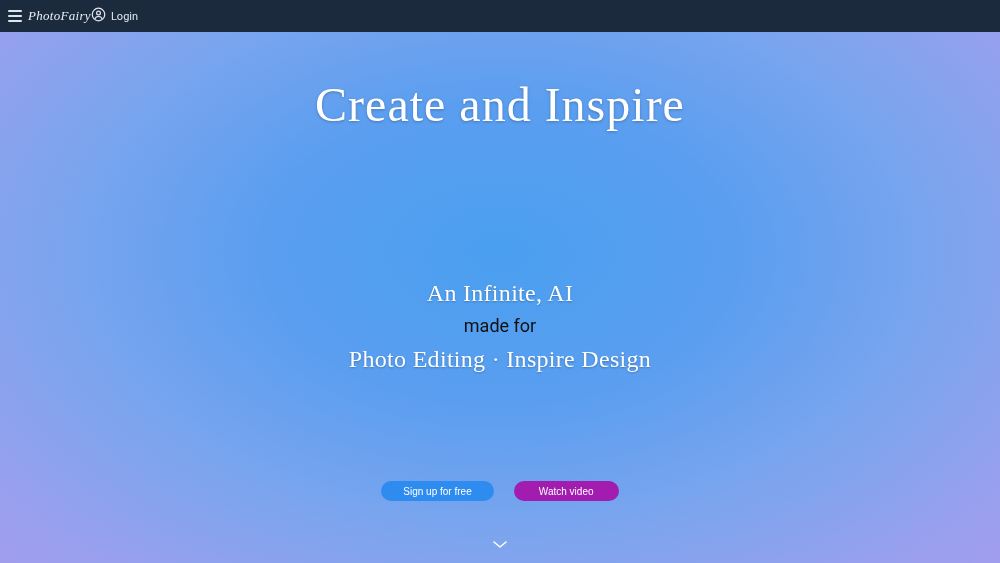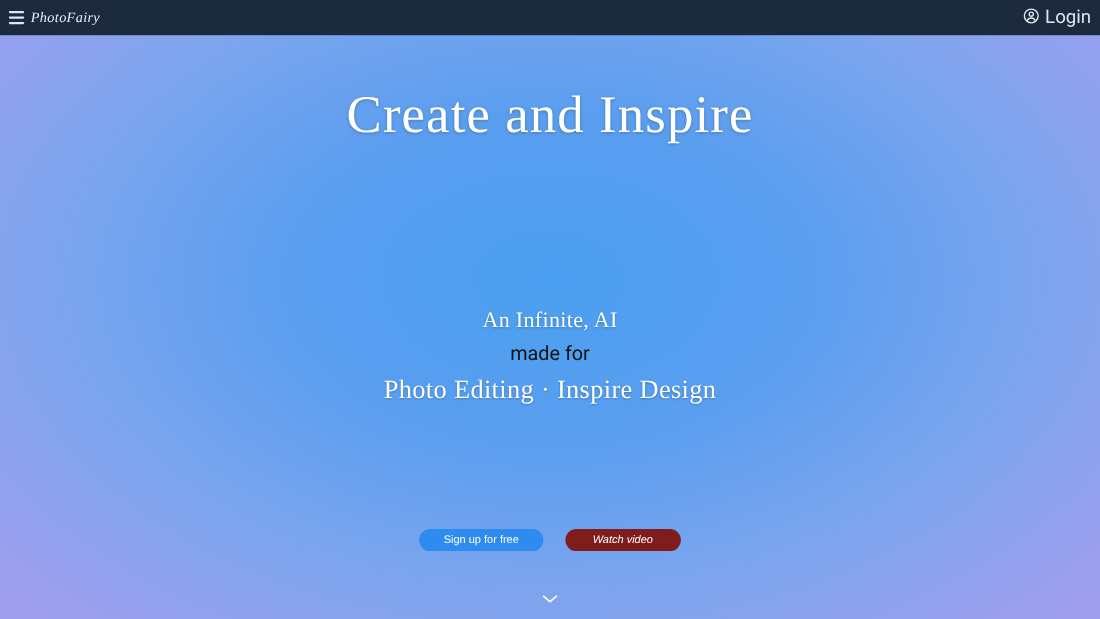--- a/index.html
+++ b/index.html
@@ -10,21 +10,20 @@
   font-family: -apple-system, BlinkMacSystemFont, 'Segoe UI', Roboto, Arial, sans-serif;
   background: radial-gradient(ellipse 80% 90% at 50% 45%, #4a9ff0 0%, #5b9ef0 30%, #7ba5ee 55%, #9b9fee 80%, #ab99ec 100%);
   position: relative;
 }
 .header {
   background: #1c2a3e;
   height: 23px;
   width: 100%;
   display: flex;
   align-items: center;
-  justify-content: space-between;
   padding: 16px 8px;
 }
 .header-left {
   display: flex;
   align-items: center;
   gap: 6px;
 }
 .menu-icon {
   width: 14px;
   height: 12px;
@@ -52,21 +51,21 @@
   align-items: center;
   gap: 5px;
   cursor: pointer;
 }
 .user-icon {
   width: 15px;
   height: 15px;
 }
 .login-text {
   color: #e0e6ef;
-  font-size: 17px;
+  font-size: 11px;
 }
 .hero {
   position: absolute;
   top: 23px;
   left: 0;
   right: 0;
   bottom: 0;
   display: flex;
   flex-direction: column;
   align-items: center;
@@ -81,21 +80,21 @@
   letter-spacing: 1px;
   font-weight: 400;
 }
 .subhead-group {
   margin-top: 110px;
   text-align: center;
 }
 .line-infinite {
   color: #fff;
   font-family: Georgia, 'Times New Roman', serif;
-  font-size: 20px;
+  font-size: 24px;
   text-shadow: 0 1px 2px rgba(0,0,0,0.25);
   letter-spacing: 0.3px;
 }
 .line-canvas {
   color: #111;
   font-size: 26px;
   font-weight: 400;
   margin-top: 14px;
 }
 .line-made {
@@ -130,23 +129,22 @@
   display: inline-flex;
   align-items: center;
   justify-content: center;
   min-width: 105px;
 }
 .btn-primary {
   background: #2e8cf0;
   color: #fff;
 }
 .btn-secondary {
-  background: #7f1d1d;
-  color: #fff;
-  font-style: italic;
+  background: #a21caf;
+  color: #fff;
 }
 .chevron-down {
   position: absolute;
   bottom: 14px;
   left: 50%;
   transform: translateX(-50%);
   cursor: pointer;
 }
 .chevron-down svg {
   width: 14px;

